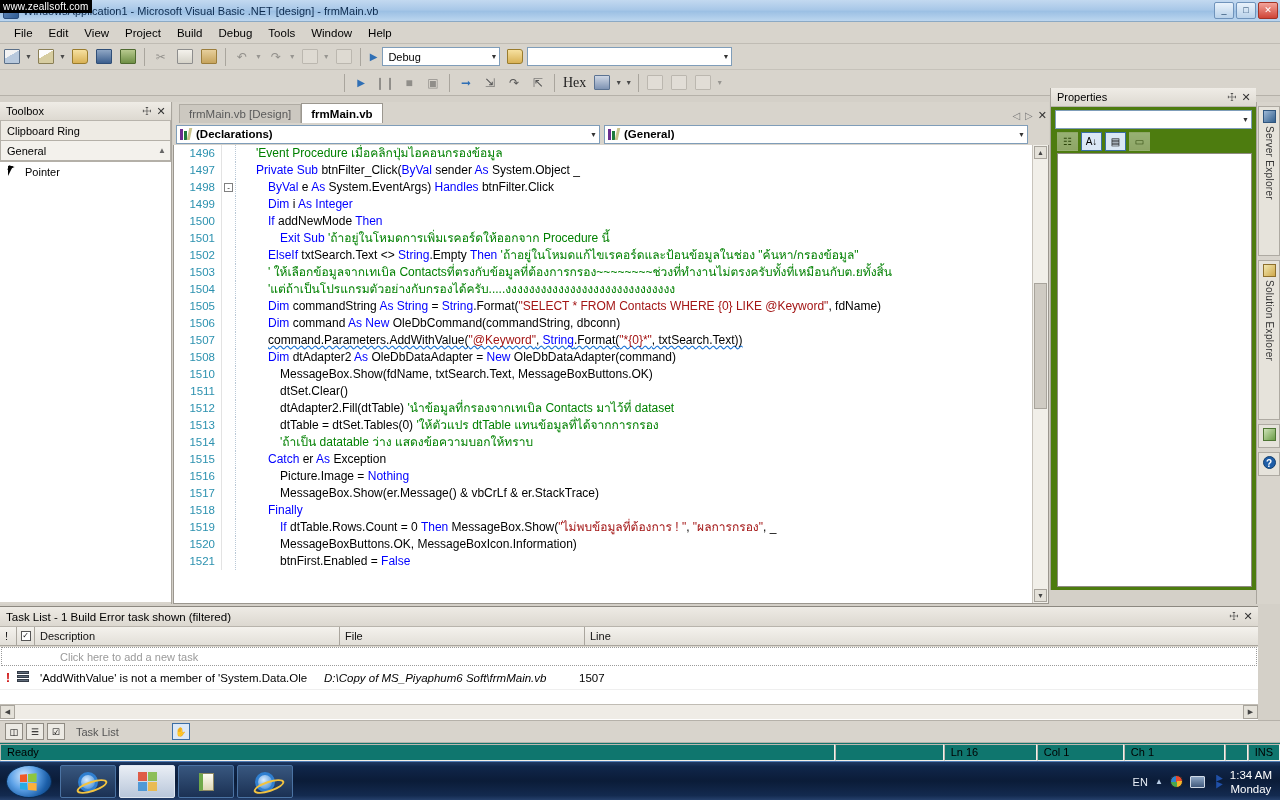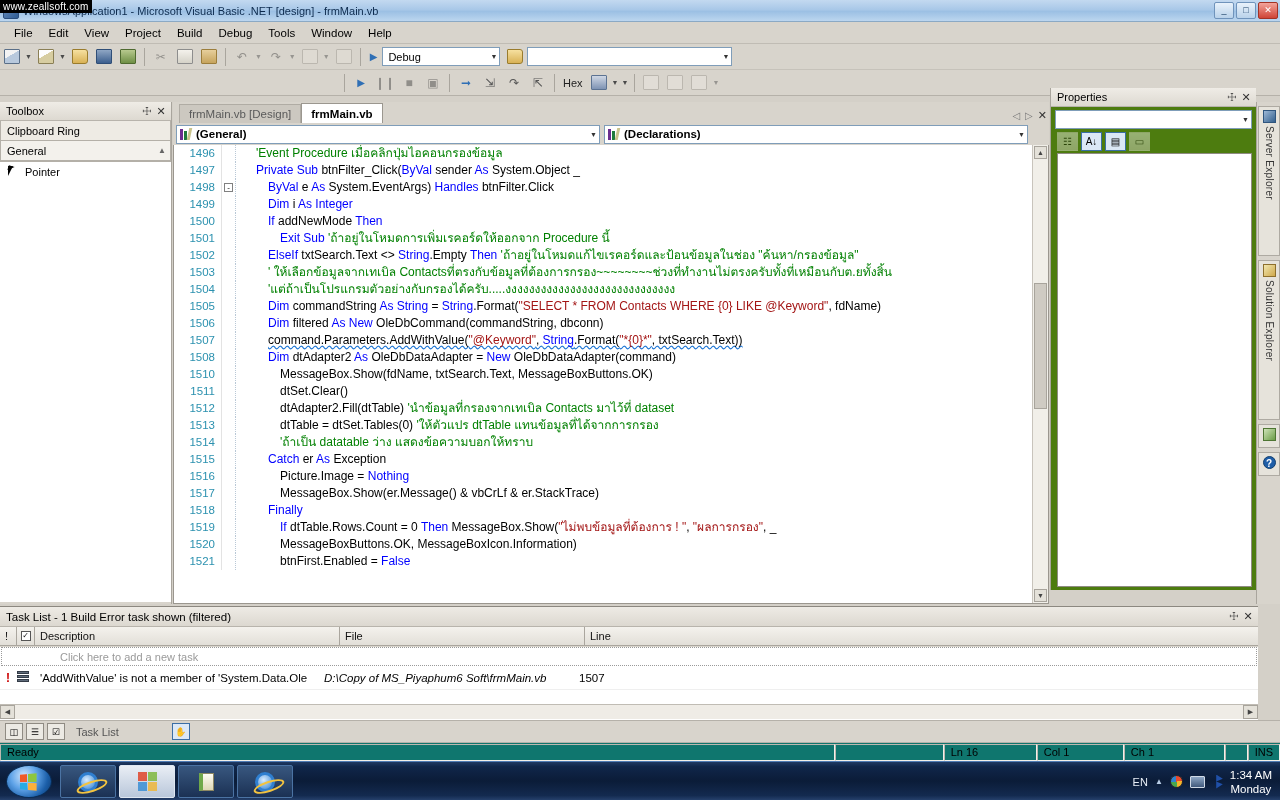--- a/index.html
+++ b/index.html
@@ -75,21 +75,21 @@
   .ico-paste { background: linear-gradient(180deg,#e7cf9c,#c6a45d); border-color:#9c7e3c; }
   .tb-arrow { font-size: 7px; color: #4a4a4a; margin-left: 1px; margin-right: 2px; }
   .tb-dim { opacity: 0.45; }
   .combo {
     height: 19px; border: 1px solid #7f9db9; background: #fff;
     display: flex; align-items: center; justify-content: space-between;
     padding: 0 2px 0 5px; font-size: 11px; color: #000;
   }
   .combo .caret { font-size: 7px; color: #333; padding-left: 6px; }
   .run-tri { color: #2f6fb5; font-size: 10px; }
-  .hexbtn { font-size: 11px; padding: 0 4px; color: #222; }
+  .hexbtn { font-size: 14px; padding: 0 4px; color: #222; font-family: Liberation Serif, serif; }
 
   
   .toolbox {
     position: absolute; left: 0; top: 102px; width: 172px; height: 502px;
     background: #d8d4cc; border-right: 1px solid #a9a59d;
   }
   .panel-head {
     height: 19px; background: linear-gradient(180deg,#efece6,#ddd9d1);
     border-bottom: 1px solid #b8b4ac; display: flex; align-items: center;
     padding: 0 3px 0 6px; font-size: 11px; color: #000;
@@ -543,30 +543,30 @@
       </div>
     </div>
 
     <div class="cbrow">
       <div class="member-combo" style="width:424px;">
         <span class="vb-glyph">
             <i></i>
             <i></i>
             <i></i>
           </span>
-        <span>(General)</span>
+        <span>(Declarations)</span>
         <span style="margin-left:auto;font-size:7px;color:#333;">▼</span>
       </div>
       <div class="member-combo" style="width:424px;">
         <span class="vb-glyph">
             <i></i>
             <i></i>
             <i></i>
           </span>
-        <span>(Declarations)</span>
+        <span>(General)</span>
         <span style="margin-left:auto;font-size:7px;color:#333;">▼</span>
       </div>
     </div>
 
     <div class="code-area">
       <div class="code-scroll" id="code-lines">
           <div class="cline">
             <div class="gut">1496</div>
             <div class="fold"></div>
             <div class="ctext" style="padding-left: 20px;"><span class="cm">'Event Procedure เมื่อคลิกปุ่มไอคอนกรองข้อมูล</span></div>
@@ -614,21 +614,21 @@
             <div class="ctext" style="padding-left: 32px;"><span class="cm">'แต่ถ้าเป็นโปรแกรมตัวอย่างกับกรองได้ครับ.....งงงงงงงงงงงงงงงงงงงงงงงงงงงงง</span></div>
           </div>
           <div class="cline">
             <div class="gut">1505</div>
             <div class="fold"></div>
             <div class="ctext" style="padding-left: 32px;"><span class="kw">Dim </span><span>commandString </span><span class="kw">As String </span><span>= </span><span class="kw">String</span><span>.Format(</span><span class="str">"SELECT * FROM Contacts WHERE {0} LIKE @Keyword"</span><span>, fdName)</span></div>
           </div>
           <div class="cline">
             <div class="gut">1506</div>
             <div class="fold"></div>
-            <div class="ctext" style="padding-left: 32px;"><span class="kw">Dim </span><span>filtered </span><span class="kw">As New </span><span>OleDbCommand(commandString, dbconn)</span></div>
+            <div class="ctext" style="padding-left: 32px;"><span class="kw">Dim </span><span>command </span><span class="kw">As New </span><span>OleDbCommand(commandString, dbconn)</span></div>
           </div>
           <div class="cline">
             <div class="gut">1507</div>
             <div class="fold"></div>
             <div class="ctext" style="padding-left: 32px;"><span class="err">command.Parameters.AddWithValue(</span><span class="str err">"@Keyword"</span><span class="err">, </span><span class="kw err">String</span><span class="err">.Format(</span><span class="str err">"*{0}*"</span><span class="err">, txtSearch.Text))</span></div>
           </div>
           <div class="cline">
             <div class="gut">1508</div>
             <div class="fold"></div>
             <div class="ctext" style="padding-left: 32px;"><span class="kw">Dim </span><span>dtAdapter2 </span><span class="kw">As </span><span>OleDbDataAdapter = </span><span class="kw">New </span><span>OleDbDataAdapter(command)</span></div>

